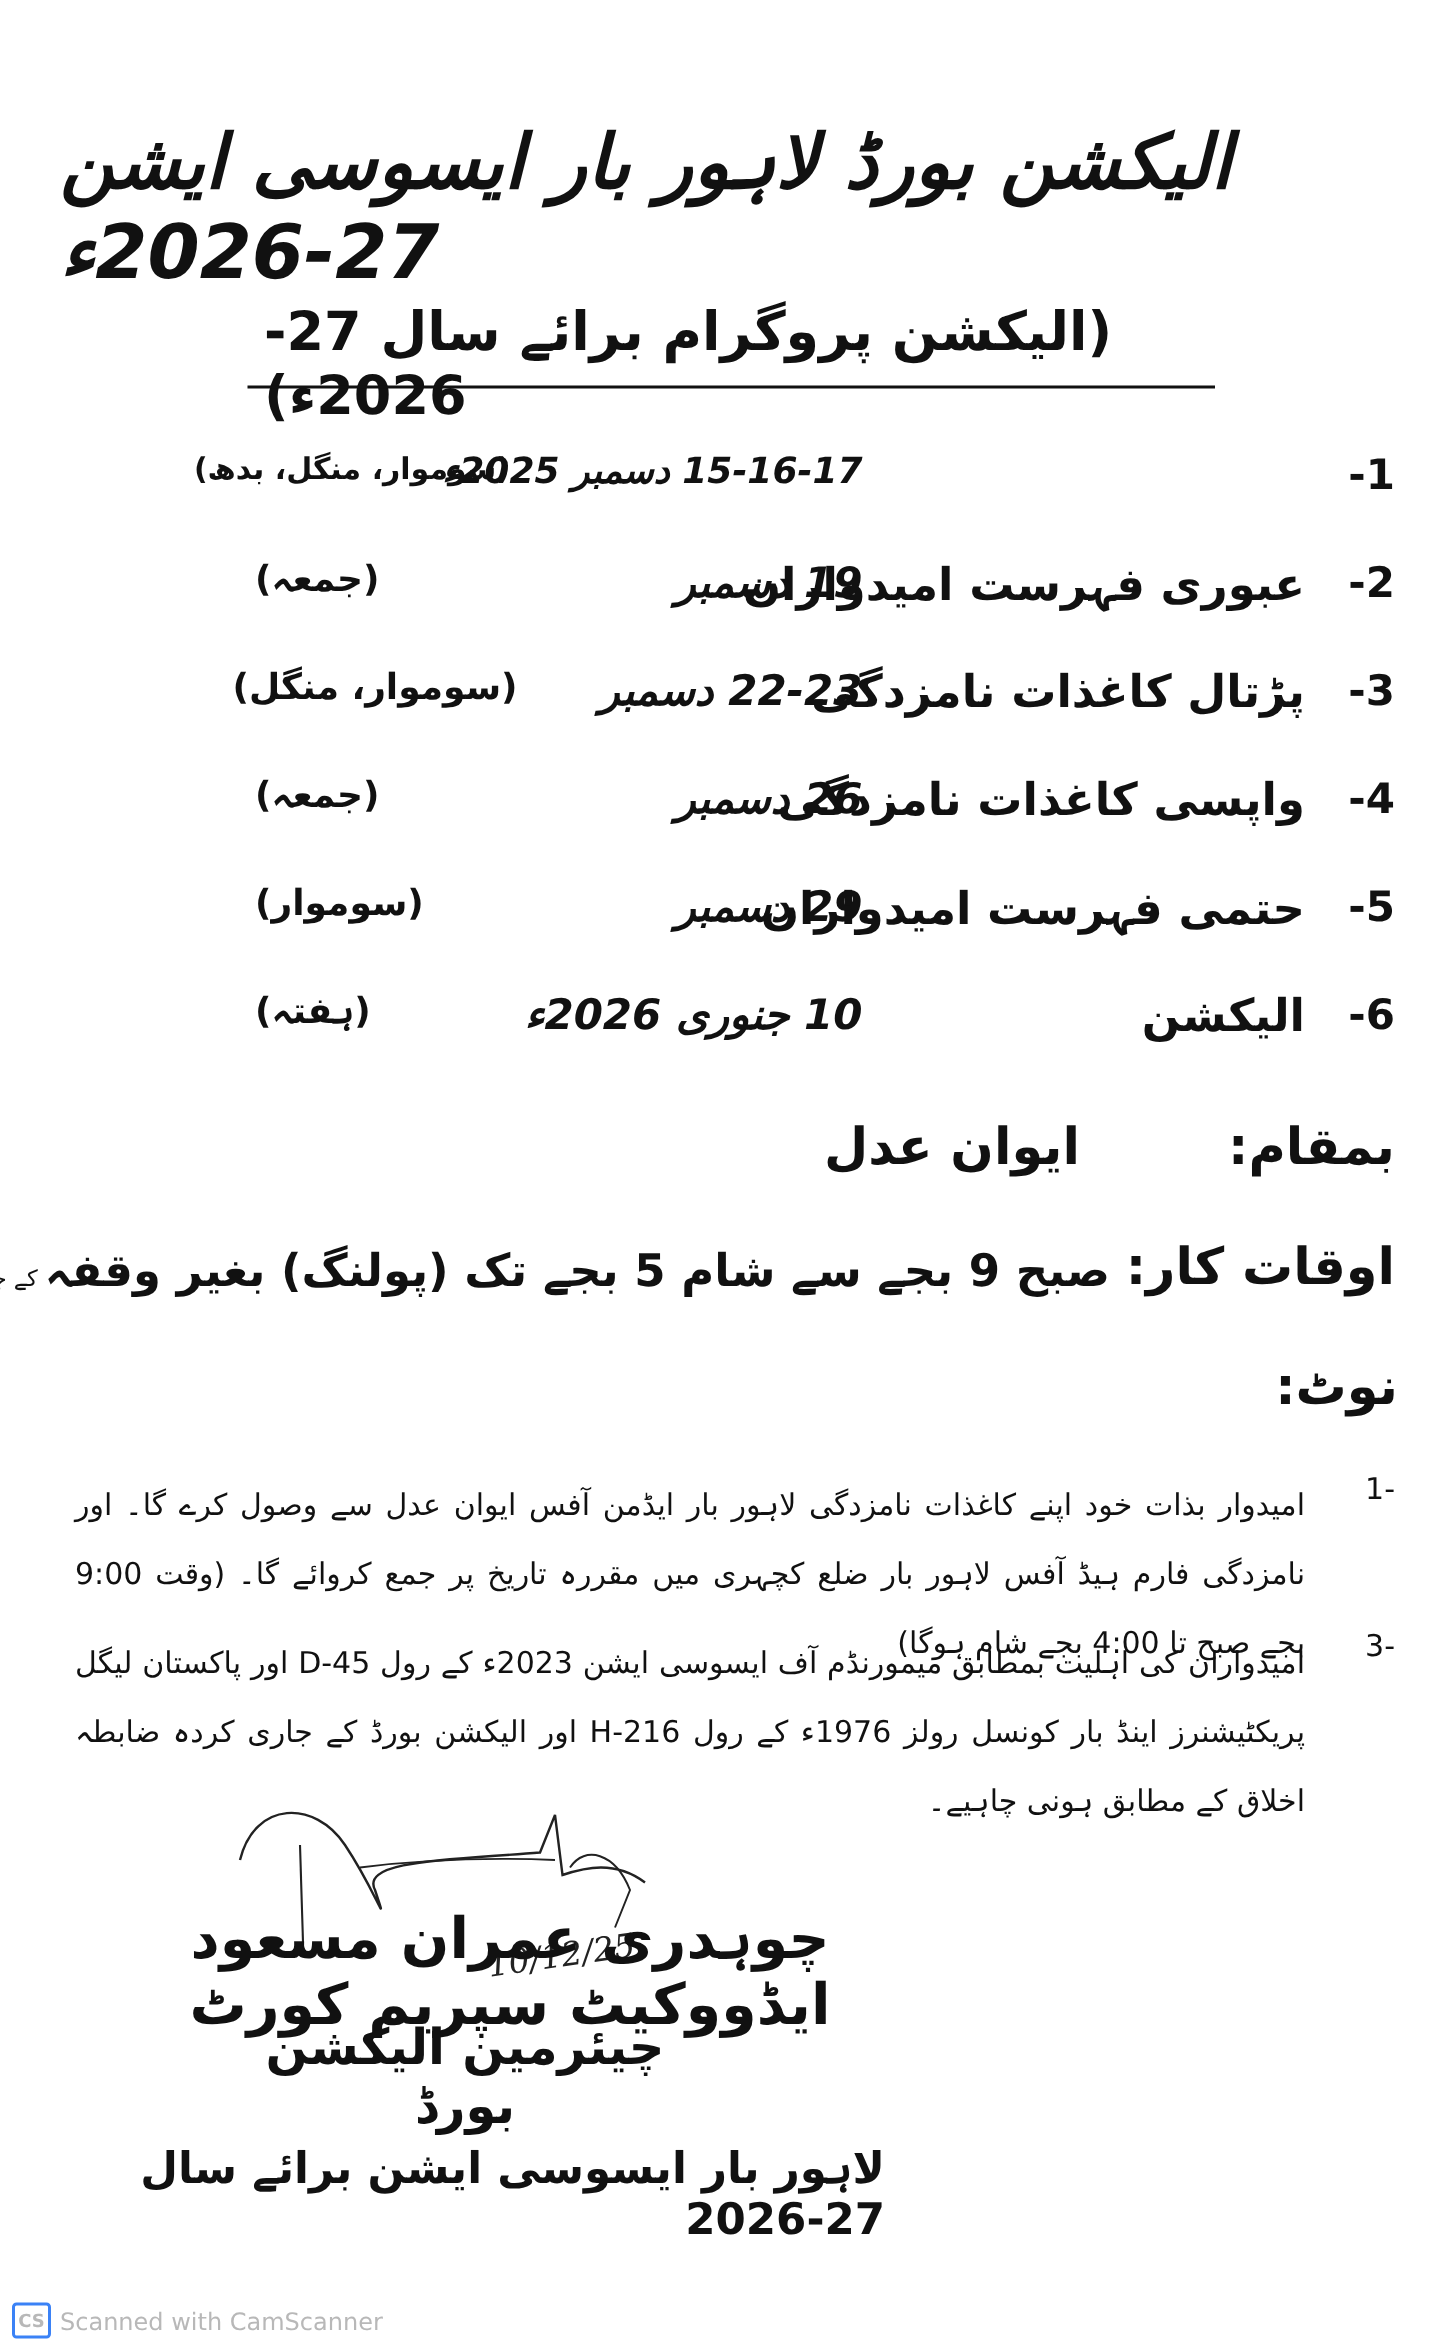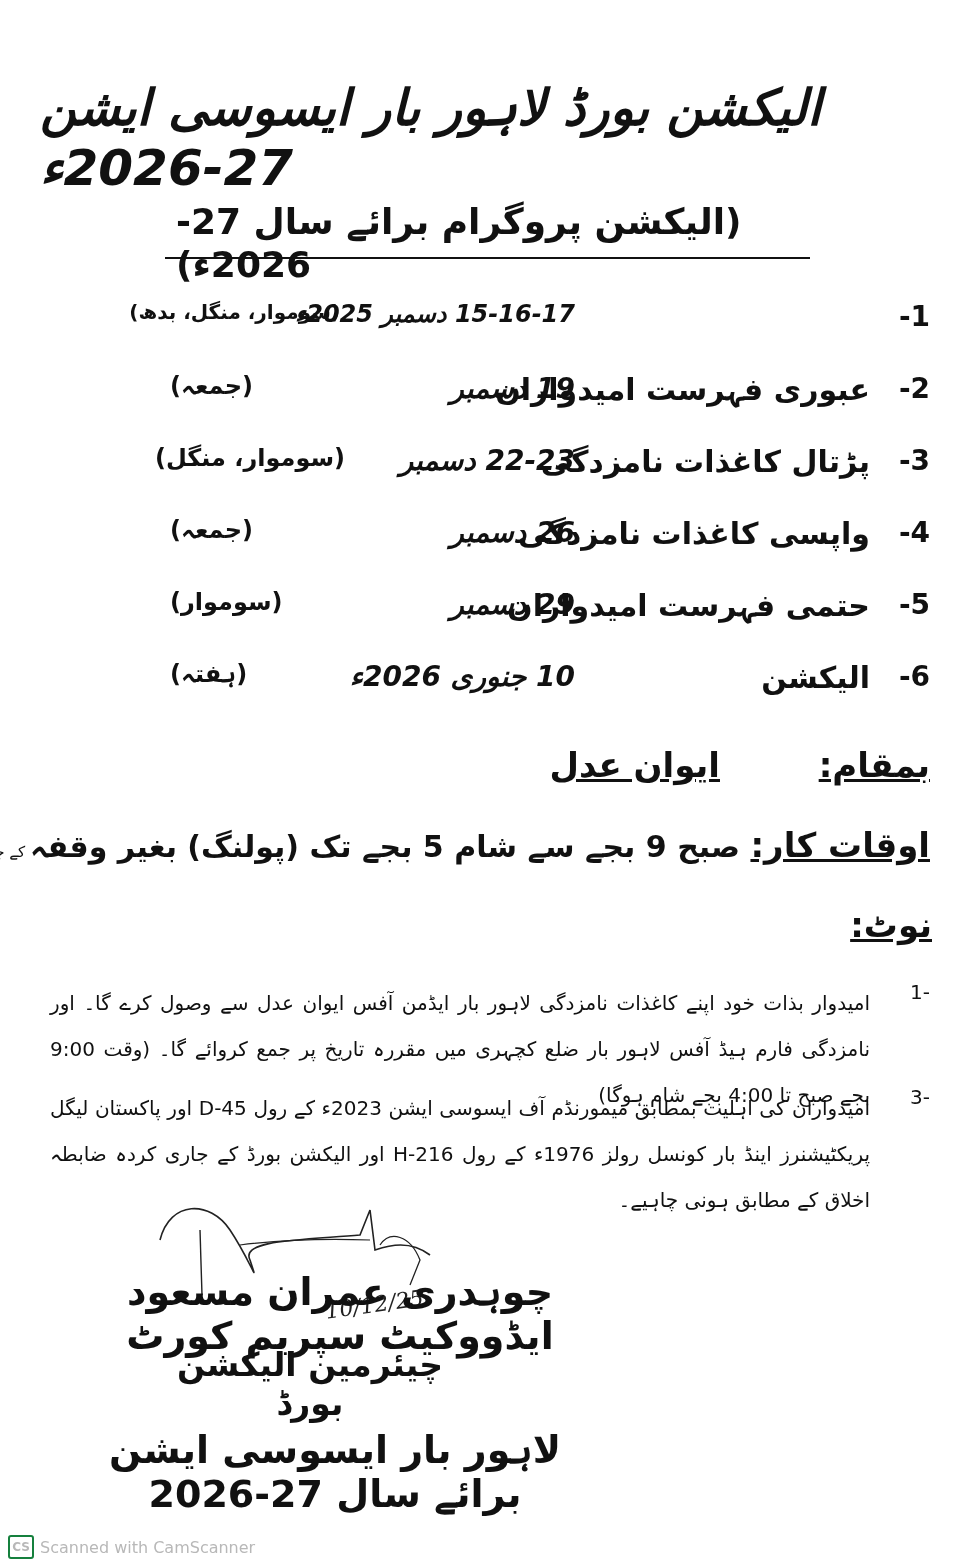--- a/index.html
+++ b/index.html
@@ -16,39 +16,39 @@
   .subtitle {
     top:200px; left:176px; width:660px; text-align:left;
     font-size:36px; font-weight:bold; line-height:1.2;
   }
   .subtitle-underline { top:257px; left:165px; width:645px; height:2px; background:#111; }
   .sched-row { position:absolute; left:170px; width:760px; height:50px; }
   .sched-row .num { position:absolute; right:0; top:0; font-size:28px; font-weight:bold; direction:ltr; }
   .sched-row .event { position:absolute; right:60px; top:0; font-size:30px; font-weight:bold; direction:rtl; white-space:nowrap; }
   .sched-row .date { position:absolute; right:355px; top:0; font-size:28px; font-weight:bold; direction:rtl; white-space:nowrap;font-style:italic; }
   .sched-row .day { position:absolute; left:0; width:240px; text-align:left; top:0; font-size:24px; font-weight:bold; direction:rtl; white-space:nowrap; }
-  .label-big { font-size:34px; font-weight:bold;text-decoration:underline; }
+  .label-big { font-size:34px; font-weight:bold; }
   .venue-row { top:745px; left:60px; width:870px; height:60px; }
   .venue-row .lbl { position:absolute; right:0; top:0; }
   .venue-row .val { position:absolute; right:210px; top:0; }
   .hours-row { top:825px; left:50px; width:880px; height:60px; }
   .hours-row .lbl { position:absolute; right:0; top:0; }
   .hours-row .val { position:absolute; right:190px; top:4px; font-size:30px; font-weight:bold; white-space:nowrap; }
   .hours-row .val small { font-size:15px; font-weight:normal; }
   .note-head { top:905px; right:28px; }
   .note { position:absolute; left:50px; width:880px; }
   .note .n { position:absolute; right:0; top:0; font-size:20px; direction:ltr; }
   .note .txt { position:absolute; right:60px; left:0; top:0; font-size:20px; line-height:46px; direction:rtl; text-align:justify; }
   .sign-name { top:1270px; left:60px; width:560px; text-align:center; font-size:38px; font-weight:bold; }
   .sign-title { top:1345px; left:150px; width:320px; text-align:center; font-size:33px; font-weight:bold; }
-  .sign-org { top:1428px; left:80px; width:510px; text-align:center; font-size:38px; font-weight:bold; }
+  .sign-org { top:1428px; left:80px; width:510px; font-size:29px; font-weight:bold; }
   .signature { top:1200px; left:140px; width:300px; height:110px; }
   .sig-date { top:1292px; left:325px; font-size:22px; font-style:italic; color:#222; font-family:"DejaVu Serif", serif; transform:rotate(-8deg); }
   .watermark { left:8px; top:1535px; display:flex; align-items:center; gap:6px; color:#b8b8b8; font-size:16px; }
-  .cs-logo { width:22px; height:20px; border:2px solid #15803d; border-radius:3px; font-size:12px; font-weight:bold; display:flex; align-items:center; justify-content:center; color:#b8b8b8; }
+  .cs-logo { width:22px; height:20px; border:2px solid #3b82f6; border-radius:3px; font-size:12px; font-weight:bold; display:flex; align-items:center; justify-content:center; color:#b8b8b8; }
 </style>
 </head>
 <body>
 
 <div class="abs title rtl">الیکشن بورڈ لاہور بار ایسوسی ایشن 27-2026ء</div>
 
 <div class="abs subtitle rtl">(الیکشن پروگرام برائے سال 27-2026ء)</div>
 <div class="abs subtitle-underline"></div>
 
 <div>

